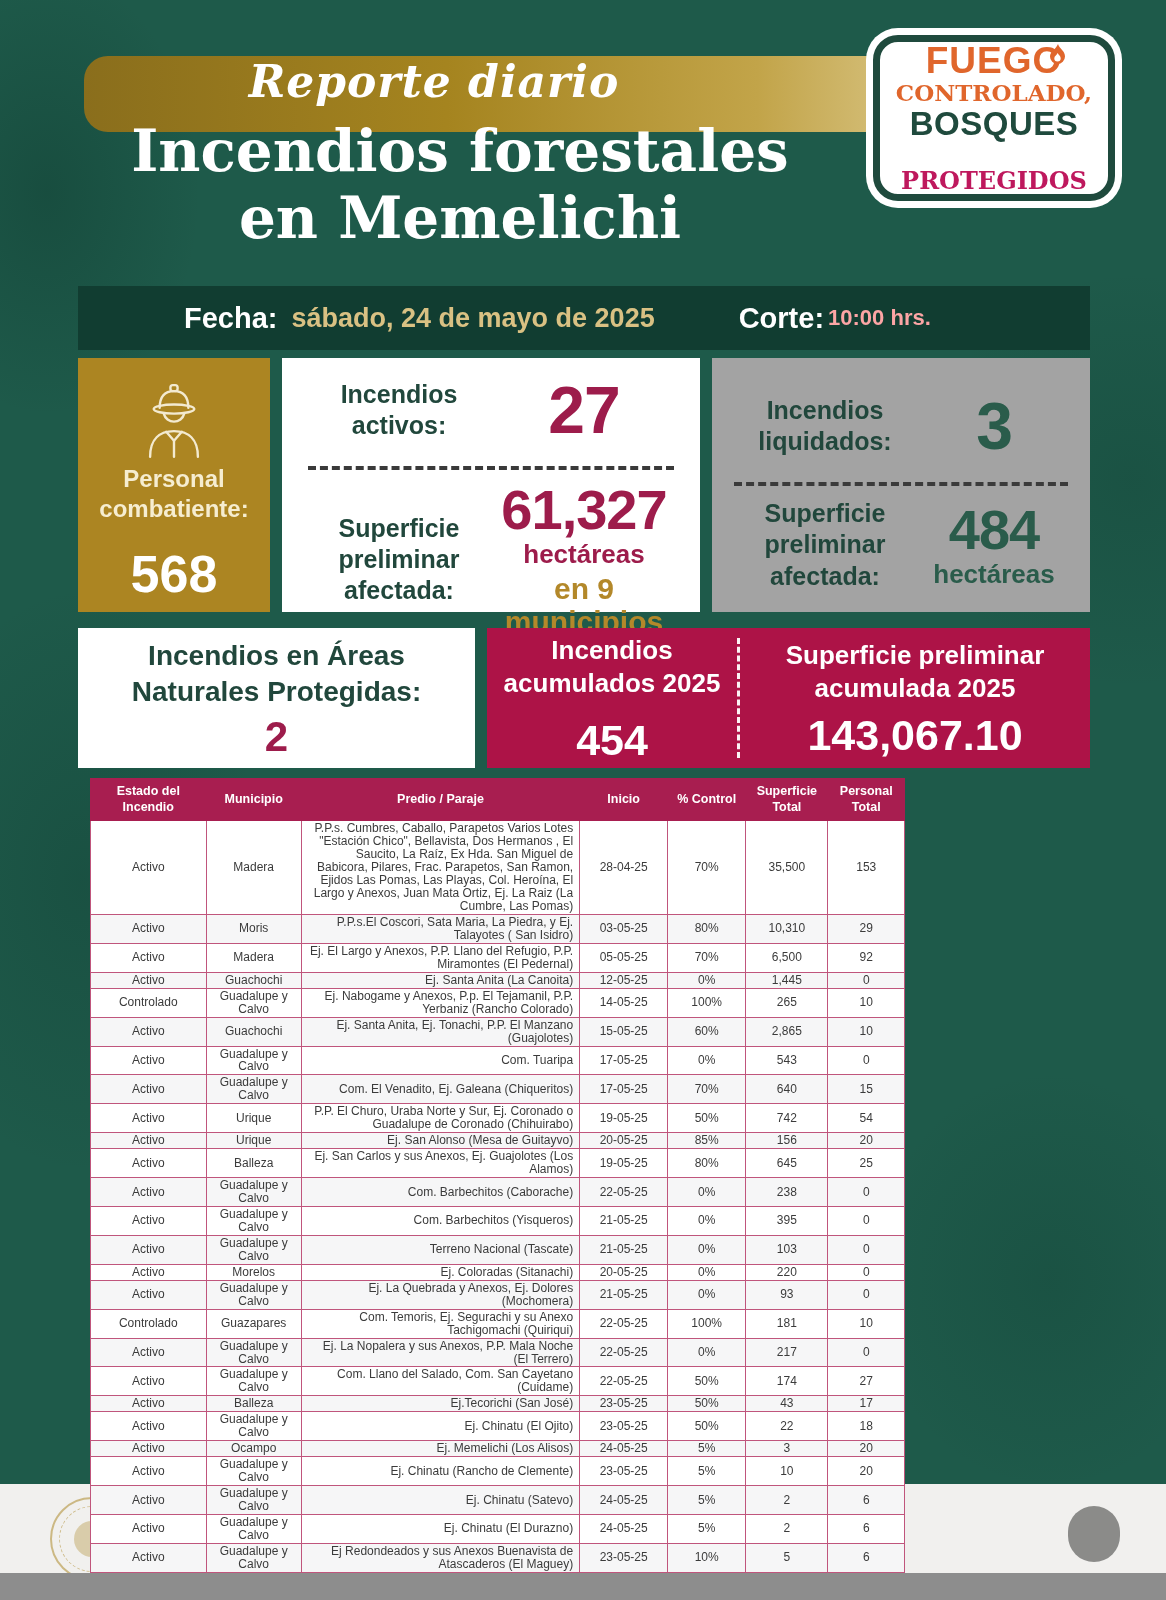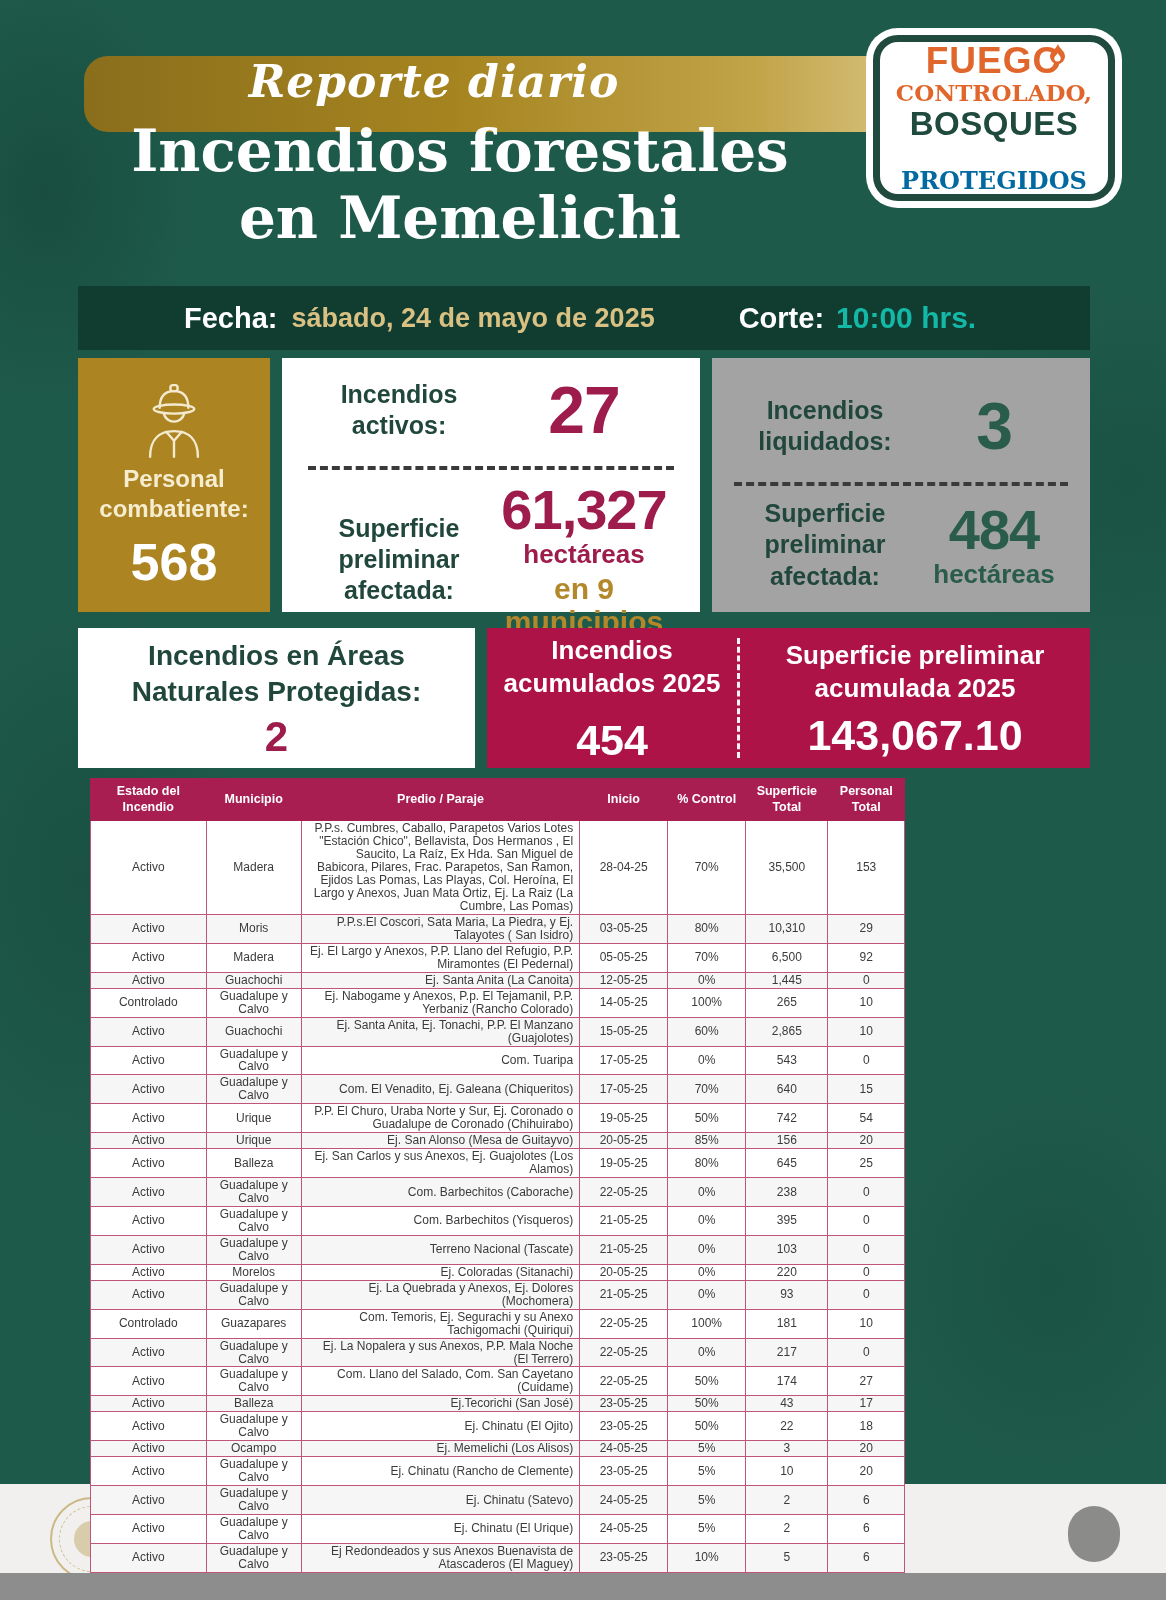--- a/index.html
+++ b/index.html
@@ -37,36 +37,36 @@
 
   
   .badge{position:absolute;left:866px;top:28px;width:256px;height:180px;background:#fff;
     border-radius:32px;padding:7px;box-sizing:border-box;z-index:2;}
   .badge-inner{width:100%;height:100%;box-sizing:border-box;border:7px solid #1f4a3d;border-radius:25px;
     display:flex;flex-direction:column;align-items:center;justify-content:center;background:#fff;position:relative;}
   .badge-l1{font:800 37px/1 "Liberation Sans",sans-serif;color:#e0662c;letter-spacing:1px;position:relative;}
   .badge-flame{position:absolute;top:-8px;right:-4px;}
   .badge-l2{font:700 23px/1.15 "DejaVu Serif",serif;color:#e0662c;margin-top:1px;}
   .badge-l3{font:800 33px/1.1 "Liberation Sans",sans-serif;color:#1f4a3d;letter-spacing:.5px;}
-  .badge-l4{font:700 24px/1.15 "DejaVu Serif",serif;color:#0369a1;margin-top:24px;}
+  .badge-l4{font:700 24px/1.15 "DejaVu Serif",serif;color:#be185d;margin-top:24px;}
 
   
   .date-bar{position:absolute;left:78px;top:286px;width:1012px;height:64px;background:#113d31;z-index:1;
     display:flex;align-items:center;font-weight:700;}
   .date-bar .flabel{margin-left:106px;font-size:29px;color:#fff;}
   .date-bar .fvalue{margin-left:14px;font-size:27px;color:#d9c183;}
   .date-bar .clabel{margin-left:84px;font-size:29px;color:#fff;}
-  .date-bar .cvalue{margin-left:12px;font-size:30px;color:#14b8a6;}
+  .date-bar .cvalue{margin-left:4px;font-size:22px;color:#fca5a5;}
 
   
   .card{position:absolute;z-index:1;box-sizing:border-box;}
   .card-gold{left:78px;top:358px;width:192px;height:254px;background:#ac8522;
     display:flex;flex-direction:column;align-items:center;}
   .gold-label{margin-top:4px;width:176px;text-align:center;font:700 24px/1.25 "Liberation Sans",sans-serif;color:#f6edd0;}
-  .gold-value{margin-top:12px;font:800 52px/1 "Liberation Sans",sans-serif;color:#fff;}
+  .gold-value{margin-top:24px;font:800 52px/1 "Liberation Sans",sans-serif;color:#fff;}
 
   .card-white{left:282px;top:358px;width:418px;height:254px;background:#fff;padding:6px 24px 12px 24px;}
   .card-cream{left:712px;top:358px;width:378px;height:254px;background:#a3a3a3;padding:22px 20px 12px 20px;}
   .stat-row{display:flex;align-items:center;}
   .stat-row.top{height:92px;}
   .stat-label{width:186px;text-align:center;font:800 25px/1.25 "Liberation Sans",sans-serif;color:#21473c;}
   .stat-big{flex:1;text-align:center;font:800 66px/1 "Liberation Sans",sans-serif;letter-spacing:-1px;}
   .maroon-t{color:#9d1c4b;}
   .green-t{color:#2a5c4b;}
   .dashes{border-top:4px dashed #3a3a3a;margin:10px 2px 12px 2px;height:0;}
@@ -443,21 +443,21 @@
           <td class="col-municipio">Guadalupe y Calvo</td>
           <td class="col-predio">Ej. Chinatu (Satevo)</td>
           <td class="col-inicio">24-05-25</td>
           <td class="col-control">5%</td>
           <td class="col-superficie">2</td>
           <td class="col-personal">6</td>
         </tr>
         <tr>
           <td class="col-estado">Activo</td>
           <td class="col-municipio">Guadalupe y Calvo</td>
-          <td class="col-predio">Ej. Chinatu (El Urique)</td>
+          <td class="col-predio">Ej. Chinatu (El Durazno)</td>
           <td class="col-inicio">24-05-25</td>
           <td class="col-control">5%</td>
           <td class="col-superficie">2</td>
           <td class="col-personal">6</td>
         </tr>
         <tr>
           <td class="col-estado">Activo</td>
           <td class="col-municipio">Guadalupe y Calvo</td>
           <td class="col-predio">Ej Redondeados y sus Anexos Buenavista de Atascaderos (El Maguey)</td>
           <td class="col-inicio">23-05-25</td>

